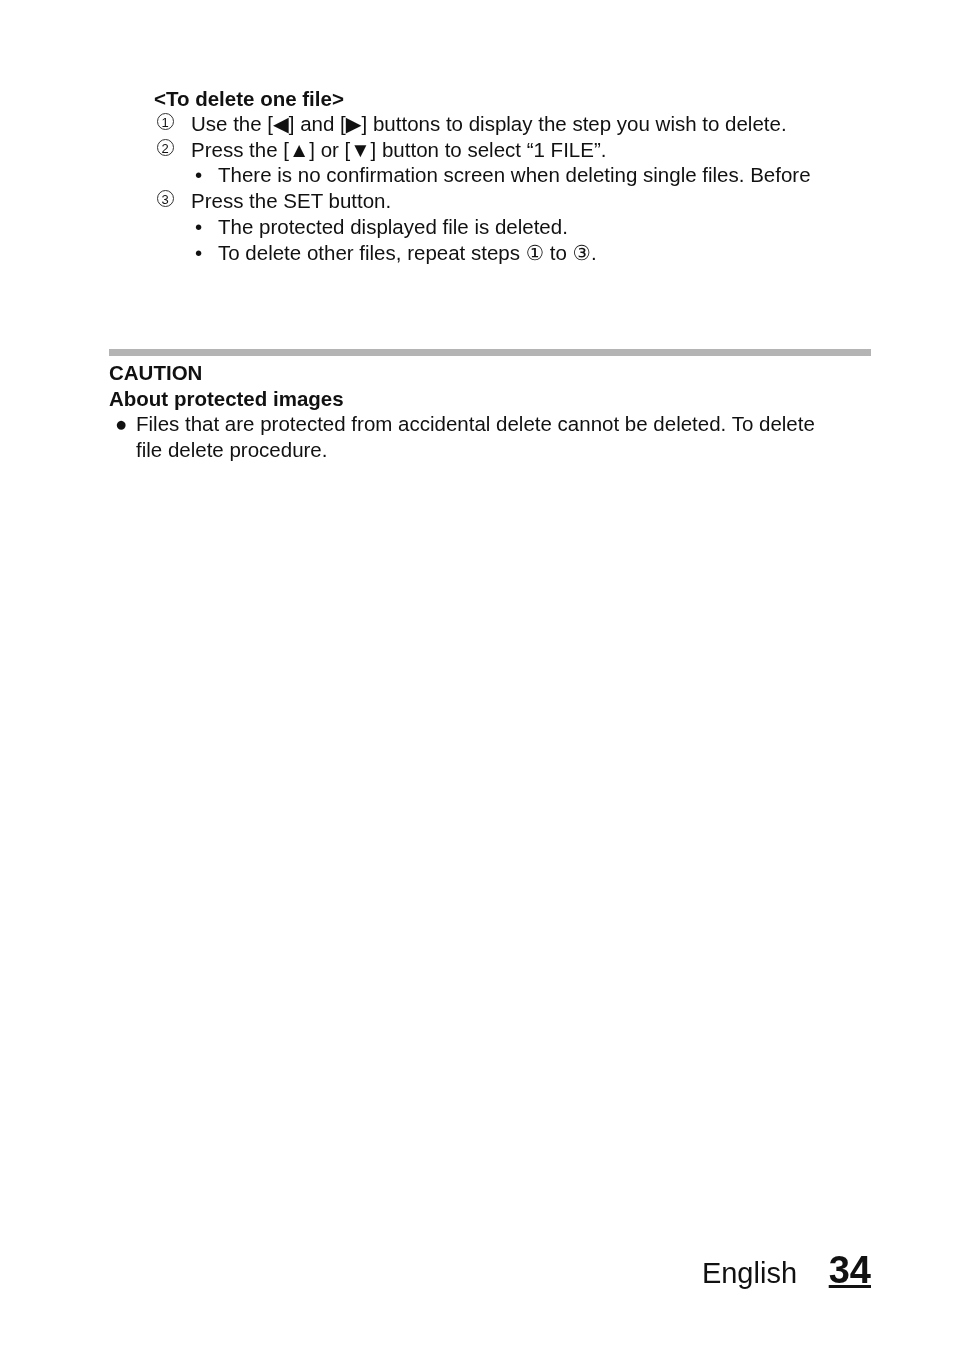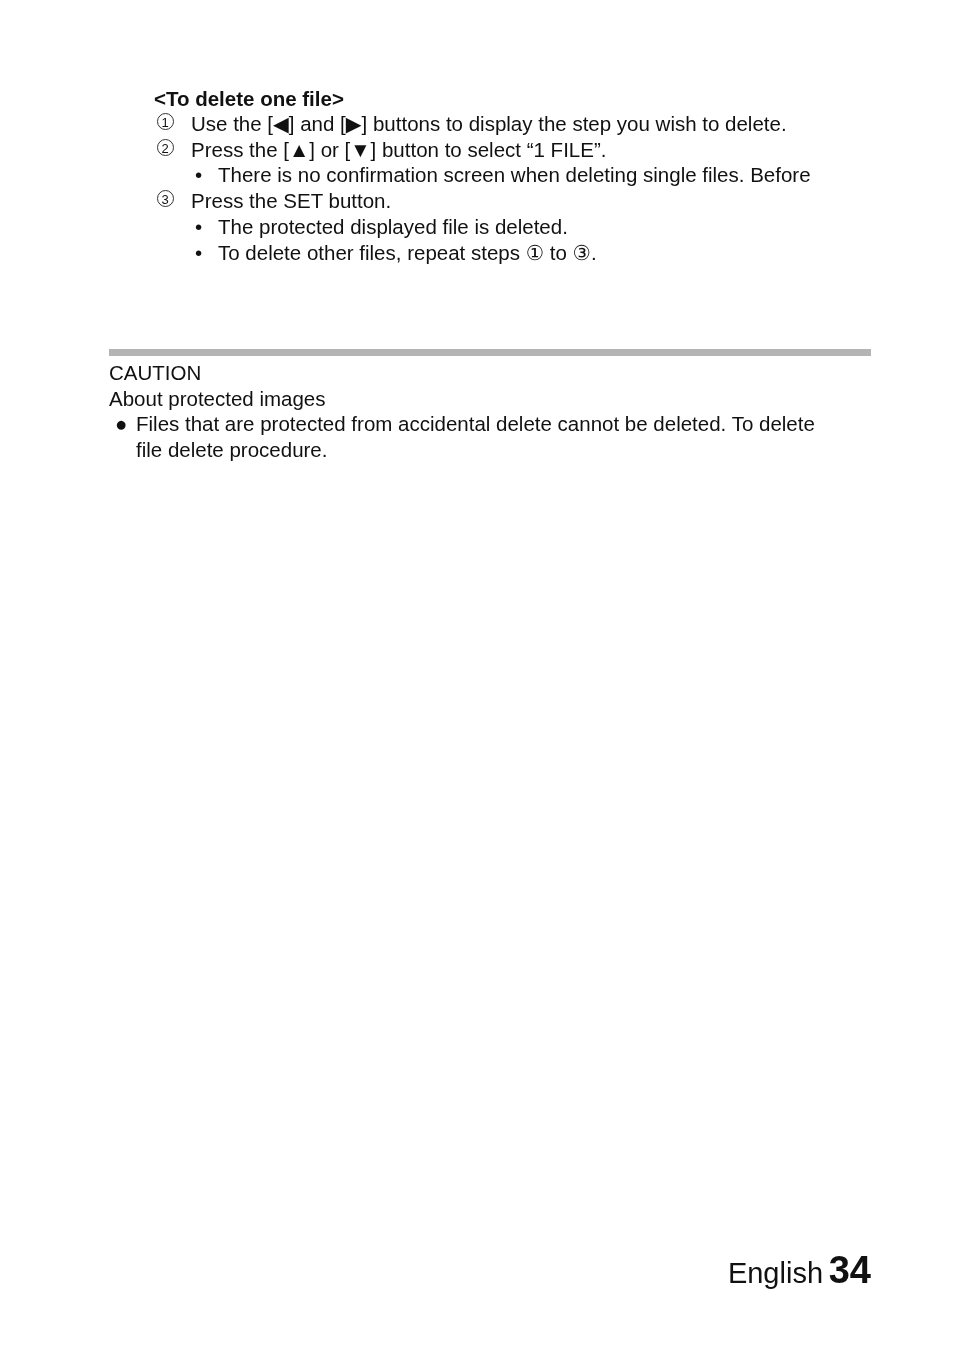--- a/index.html
+++ b/index.html
@@ -73,21 +73,21 @@
       height: 7px;
       background: #b4b4b4;
     }
     .caution {
       position: absolute;
       left: 109px;
       top: 360px;
       width: 770px;
     }
     .caution-title, .caution-subtitle {
-      font-weight: normal;
+      font-weight: bold;
     }
     .caution-item {
       position: relative;
       padding-left: 27px;
     }
     .caution-bullet {
       position: absolute;
       left: 6px;
       top: 0;
     }
@@ -97,21 +97,23 @@
       top: 1258px;
       white-space: nowrap;
     }
     .footer-lang {
       font-size: 29px;
       vertical-align: baseline;
     }
     .footer-page {
       font-size: 38px;
       font-weight: bold;
+      margin-left: 26px;
       vertical-align: baseline;
+      text-decoration: underline;
     }
   </style>
 </head>
 <body>
 
 <div class="section-heading">&lt;To delete one file&gt;</div>
 
 <div class="steps">
 
   <div class="step">

